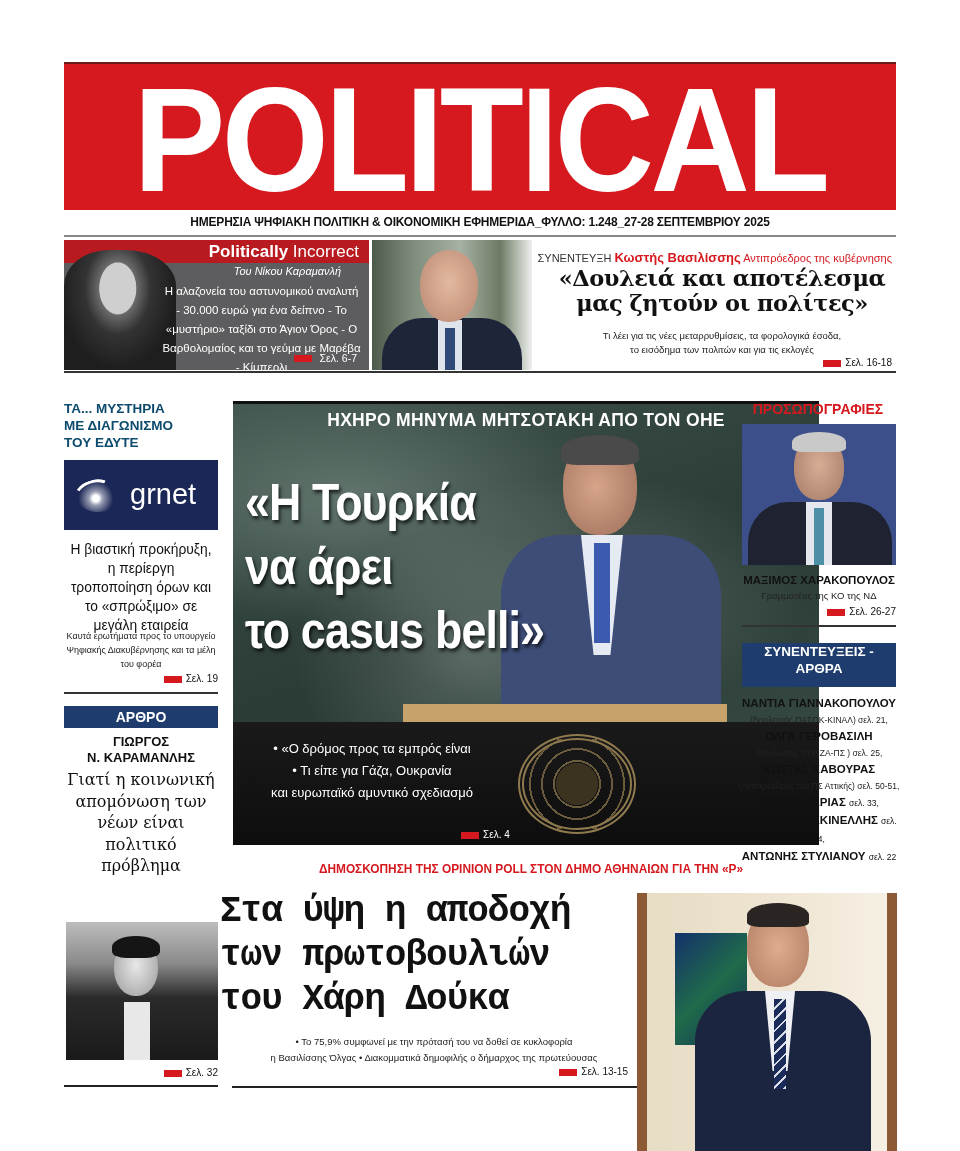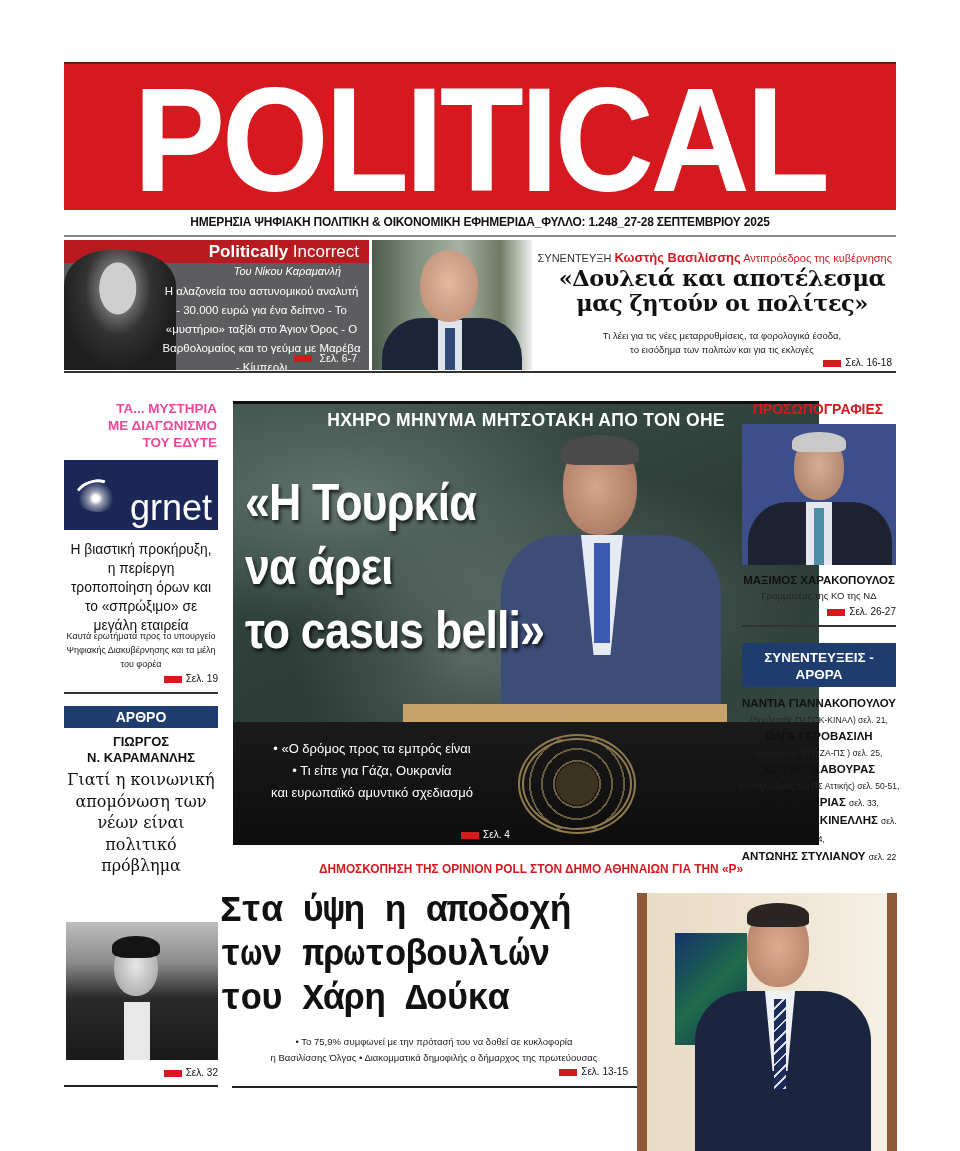--- a/index.html
+++ b/index.html
@@ -45,28 +45,28 @@
   .int-kicker .name { color: #d5191f; font-weight: 700; font-size: 13px; }
   .int-kicker .role { color: #d5191f; }
   .int-title { position: absolute; left: 176px; right: 0; top: 26px; text-align: center;
     font-family: "DejaVu Serif", serif; font-weight: 700; font-size: 22.5px; line-height: 25px; letter-spacing: -0.5px; }
   .int-sub { position: absolute; left: 176px; right: 0; top: 89px; text-align: center; font-size: 9.5px; line-height: 14px; color: #222; }
   .int-page { position: absolute; right: 4px; bottom: 2px; font-size: 10px; }
 
   .rule-mid { left: 64px; top: 371px; width: 832px; height: 2px; background: #333; }
 
   
-  .left-kicker { left: 64px; top: 400px; width: 153px; text-align: right; color: #ec4899; font-weight: 700;
+  .left-kicker { left: 64px; top: 400px; width: 153px; text-align: left; color: #0c4a6e; font-weight: 700;
     font-size: 13.5px; line-height: 17px; }
   .grnet-logo { left: 64px; top: 460px; width: 154px; height: 70px; background: #1b2756; overflow: hidden; }
   .grnet-logo .swoosh { position: absolute; left: 12px; top: 18px; width: 44px; height: 34px;
     background: radial-gradient(circle at 45% 60%, #ffffff 0 10%, rgba(255,255,255,0.55) 22%, rgba(27,39,86,0) 55%); border-radius: 50%; }
   .grnet-logo .arc { position: absolute; left: 10px; top: 20px; width: 40px; height: 28px; border: 3px solid #fff;
     border-color: #fff transparent transparent transparent; border-radius: 50%; transform: rotate(-18deg); }
-  .grnet-logo .word { position: absolute; left: 66px; top: 32px; color: #fff; font-size: 36px; line-height: 32px; }
+  .grnet-logo .word { position: absolute; left: 66px; top: 18px; color: #fff; font-size: 29px; line-height: 32px; }
   .left-headline { left: 64px; top: 539px; width: 154px; text-align: center; font-size: 15px; line-height: 19px; color: #111;
     transform: scaleX(0.92); }
   .left-sub { left: 64px; top: 629px; width: 154px; text-align: center; font-size: 9px; line-height: 14px; color: #222; }
   .left-page1 { left: 120px; top: 673px; width: 98px; text-align: right; font-size: 10px; }
   .left-rule1 { left: 64px; top: 692px; width: 154px; height: 2px; background: #333; }
 
   .arthro-bar { left: 64px; top: 706px; width: 154px; height: 22px; background: #1e3d6e; color: #fff; text-align: center;
     font-weight: 700; font-size: 14px; line-height: 22px; }
   .arthro-author { left: 64px; top: 734px; width: 154px; text-align: center; font-weight: 700; font-size: 13px; line-height: 16px; }
   .arthro-title { left: 64px; top: 769px; width: 154px; text-align: center; font-family: "DejaVu Serif", serif;
@@ -117,21 +117,21 @@
   .right-photo .hair { position: absolute; left: 50px; top: 8px; width: 54px; height: 20px; border-radius: 50% 50% 20% 20%; background: #c9c9c9; }
   .right-photo .suit { position: absolute; left: 6px; top: 78px; width: 144px; height: 70px; border-radius: 40px 40px 0 0; background: #1f2230; }
   .right-photo .shirt { position: absolute; left: 64px; top: 78px; width: 26px; height: 63px; background: #e4e8ee; }
   .right-photo .tie { position: absolute; left: 72px; top: 84px; width: 10px; height: 57px; background: #4e8fa8; }
   .right-name { left: 740px; top: 574px; width: 158px; text-align: center; font-weight: 700; font-size: 11.5px; }
   .right-role { left: 740px; top: 590px; width: 158px; text-align: center; font-size: 9.5px; color: #222; }
   .right-page1 { left: 780px; top: 606px; width: 116px; text-align: right; font-size: 10px; }
   .right-rule1 { left: 742px; top: 625px; width: 154px; height: 2px; background: #333; }
 
   .interviews-bar { left: 742px; top: 643px; width: 154px; height: 44px; background: #1e3d6e; color: #fff; text-align: center;
-    font-weight: 700; font-size: 13.5px; line-height: 17px; padding-top: 6px; }
+    font-weight: 700; font-size: 13.5px; line-height: 17px; padding-top: 0; }
   .interviews-list { left: 738px; top: 695px; width: 162px; text-align: center; }
   .iv-name { font-weight: 700; font-size: 11.5px; line-height: 17px; }
   .iv-note { font-size: 8.5px; line-height: 16px; color: #222; }
   .iv-inline { font-weight: 400; font-size: 8.5px; }
 
   
   .poll-kicker { left: 236px; top: 862px; width: 590px; text-align: center; color: #d5191f; font-weight: 700; font-size: 12.5px; transform: scaleX(0.95); }
   .poll-headline { left: 220px; top: 890px; width: 396px; text-align: left; font-family: Liberation Mono, monospace;
     font-weight: 700; font-size: 36px; line-height: 44px; letter-spacing: -1px; }
   .poll-sub { left: 236px; top: 1034px; width: 396px; text-align: center; font-size: 9.5px; line-height: 16px; color: #222; }

